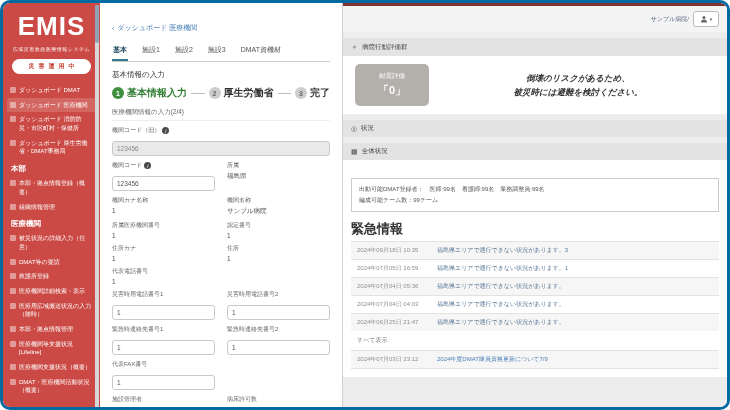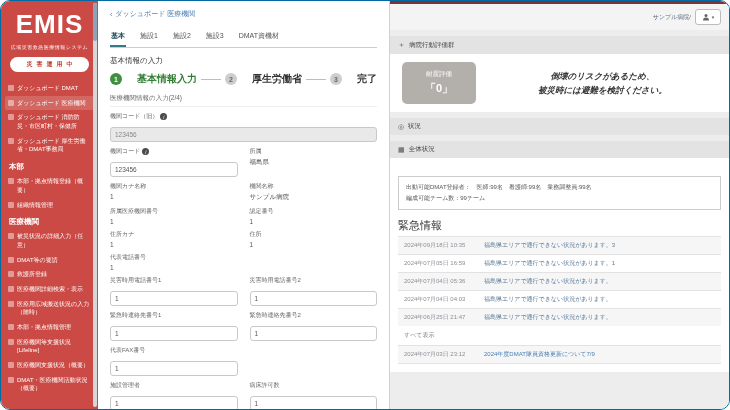--- a/index.html
+++ b/index.html
@@ -1,39 +1,39 @@
 <!DOCTYPE html>
 <html><head>
 <meta charset="utf-8">
 <style>
   html,body{margin:0;padding:0;background:#fff;font-family:"Liberation Sans",sans-serif;}
-  #page{width:730px;height:410px;border:1px solid #0369a1;border-radius:10px;overflow:hidden;display:flex;background:#fff;position:relative;box-sizing:border-box;}
+  #page{width:730px;height:410px;border:3px solid #0369a1;border-radius:10px;overflow:hidden;display:flex;background:#fff;position:relative;box-sizing:border-box;}
 
   
   .sidebar{width:97px;background:#cb4a45;color:#fff;flex-shrink:0;position:relative;overflow:hidden;}
   .logo{font-size:26px;font-weight:800;text-align:center;padding-top:8px;letter-spacing:1px;}
   .sysname{font-size:5px;text-align:center;margin-top:4px;opacity:.95;letter-spacing:.5px;}
   .pill{background:#fff;color:#c0392b;font-size:6px;font-weight:700;letter-spacing:4px;text-align:center;border-radius:9px;margin:7px 9px;padding:3px 0 3px 4px;}
   .nav{padding:2px 4px;}
   .nav-item{display:flex;gap:3px;align-items:flex-start;padding:3px;font-size:6px;line-height:1.45;border-radius:2px;cursor:pointer;}
   .nav-item.active{background:rgba(255,255,255,.16);}
   .sq{width:6px;height:6px;background:rgba(255,255,255,.45);border-radius:1px;flex-shrink:0;margin-top:1px;}
   .sec-title{font-size:7.5px;font-weight:700;padding:5px 4px 2px;}
   .sb-scroll{position:absolute;top:2px;right:1px;width:4px;height:404px;background:#d7d7d7;border-radius:2px;}
   .sb-thumb{width:4px;height:38px;background:#8fa3b8;border-radius:2px;}
 
   
-  .main{width:292px;flex-shrink:0;border-right:1px solid #d0d0d0;padding:8px 12px;overflow:hidden;background:#fff;box-sizing:border-box;}
+  .main{width:243px;flex-shrink:0;border-right:1px solid #d0d0d0;padding:20px 12px;overflow:hidden;background:#fff;box-sizing:border-box;}
   .breadcrumb{color:#4a7fb5;font-size:7px;display:flex;gap:3px;align-items:center;cursor:pointer;}
   .tabs{display:flex;gap:13px;border-bottom:1px solid #ccc;margin-top:9px;}
   .tab{font-size:7px;color:#555;padding:3px 1px 4px;cursor:pointer;}
   .tab.active{color:#1a4a5a;font-weight:700;border-bottom:2px solid #35788c;}
   .form-heading{font-size:7.5px;color:#333;margin:8px 0 6px;}
   .stepper{display:flex;align-items:center;margin:4px 0 8px;}
-  .step{display:flex;align-items:center;gap:15px;}
+  .step{display:flex;align-items:center;gap:3px;}
   .step-circle{width:12px;height:12px;border-radius:50%;background:#cdcdcd;color:#666;font-size:7px;font-weight:700;display:flex;align-items:center;justify-content:center;flex-shrink:0;}
   .step.active .step-circle{background:#3f8f3f;color:#fff;}
   .step-label{font-size:10px;font-weight:700;color:#333;white-space:nowrap;}
   .step.active .step-label{color:#2f7d32;}
   .step-line{flex:1;height:1px;background:#bdbdbd;margin:0 4px;min-width:10px;}
   .form-sec{font-size:6.5px;color:#666;border-bottom:1px solid #eee;padding-bottom:3px;margin-bottom:4px;}
   .f-label{font-size:6px;color:#666;margin:5px 0 2px;display:flex;align-items:center;gap:2px;}
   .info{width:7px;height:7px;border-radius:50%;background:#4a4a4a;color:#fff;font-size:5px;display:inline-flex;align-items:center;justify-content:center;font-style:italic;flex-shrink:0;}
   .f-input{width:100%;box-sizing:border-box;height:15px;border:1px solid #c9c9c9;border-radius:3px;font-size:6.5px;padding:0 4px;color:#555;background:#fff;}
   .f-input.disabled{background:#e9e9e9;color:#888;}
@@ -50,21 +50,21 @@
   .sec-hdr{background:#e3e3e3;padding:4px 8px;font-size:6.5px;color:#444;display:flex;gap:4px;align-items:center;margin-top:6px;}
   .hdr-icon{font-size:7px;color:#555;}
   .assess-body{background:#fff;padding:8px 12px;display:flex;gap:12px;align-items:center;}
   .badge{width:74px;height:42px;background:#b3b0ac;border-radius:5px;color:#fff;display:flex;flex-direction:column;align-items:center;justify-content:center;gap:2px;flex-shrink:0;}
   .badge-t{font-size:6.5px;}
   .badge-v{font-size:11px;font-weight:700;}
   .assess-msg{flex:1;text-align:center;font-size:8.5px;font-weight:700;color:#333;line-height:1.7;font-style:italic;}
   .status-body{background:#fff;text-align:center;padding:14px 8px;font-size:9.5px;font-weight:700;color:#b5332e;}
   .overall-body{background:#fff;padding:2px 8px 8px;}
   .summary-box{border:1px solid #ccc;padding:5px 7px;font-size:6px;color:#555;line-height:1.8;margin:16px 0 8px;background:#fff;}
-  .list-title{font-size:11px;font-weight:400;color:#333;margin:5px 0 3px;}
+  .list-title{font-size:13px;font-weight:700;color:#333;margin:5px 0 3px;}
   .lrow{display:flex;gap:8px;padding:4px 6px;border-top:1px solid #e2e2e2;font-size:6px;align-items:baseline;cursor:pointer;}
   .lrow:last-of-type{border-bottom:1px solid #e2e2e2;}
   .lrow.alt{background:#f6f6f6;}
   .lrow .d{color:#8a8f96;flex-shrink:0;width:72px;}
   .lrow .t{color:#5b7a97;}
   .lrow .t.link{color:#4a7fb5;}
   .show-all{font-size:6px;color:#777;padding:5px 6px;cursor:pointer;}
 </style>
 </head>
 <body>

